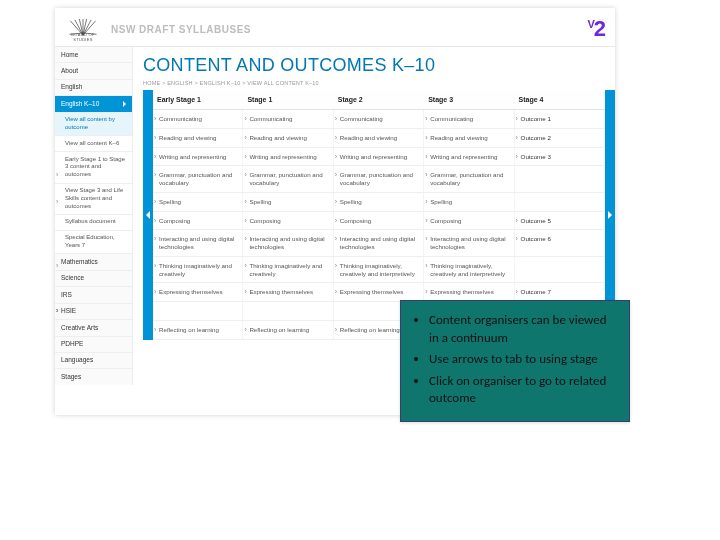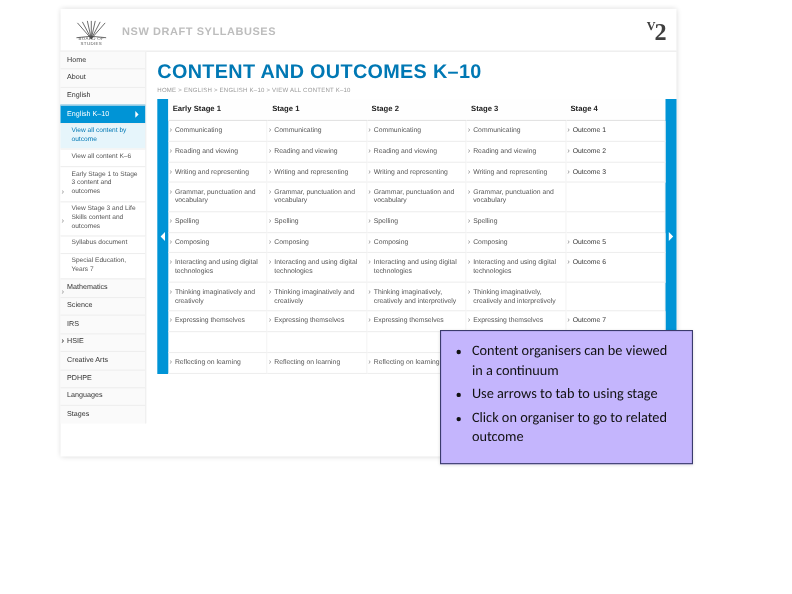--- a/index.html
+++ b/index.html
@@ -45,24 +45,24 @@
   }
   .brand {
     font-family: "Arial Narrow", Arial, sans-serif;
     font-weight: bold;
     font-size: 10px;
     letter-spacing: 0.5px;
     color: #bdbdbd;
     flex: 1;
   }
   .version {
-    font-family: Liberation Serif, serif;
+    font-family: Liberation Sans, sans-serif;
     font-size: 22px;
     font-weight: bold;
-    color: #404040;
+    color: #6d28d9;
     letter-spacing: -1px;
     text-align: center;
   }
   .version sup { font-size: 11px; vertical-align: top; position: relative; top: 2px; }
   .body {
     display: flex;
   }
   .sidebar {
     width: 78px;
     background: #fafafa;
@@ -102,21 +102,21 @@
     border-top:3px solid transparent;
     border-bottom:3px solid transparent;
     border-left:3px solid #fff;
   }
   .main {
     flex: 1;
     padding: 8px 0 0 10px;
   }
   .title {
     font-family: "Arial Narrow", Arial, sans-serif;
-    font-weight: bold;
+    font-weight: normal;
     font-size: 18px;
     color: #0078b4;
     letter-spacing: 0.3px;
     margin-bottom: 4px;
   }
   .crumb {
     font-size: 5.5px;
     color: #999;
     margin-bottom: 4px;
     letter-spacing: 0.2px;
@@ -178,21 +178,21 @@
     left: 1px;
     color: #888;
     font-size: 7px;
   }
   .cell.last { color: #333; }
   .callout {
     position: absolute;
     top: 300px;
     left: 400px;
     width: 230px;
-    background: #c4b5fd;
+    background: #0f766e;
     border: 1.5px solid #3b3b6d;
     padding: 10px 10px 10px 14px;
     font-size: 13px;
     line-height: 1.35;
     color: #111;
     font-family: Calibri, Arial, sans-serif;
     box-shadow: 0 1px 3px rgba(0,0,0,0.15);
   }
   .callout ul { list-style: disc; padding-left: 14px; }
   .callout li { margin-bottom: 4px; }

